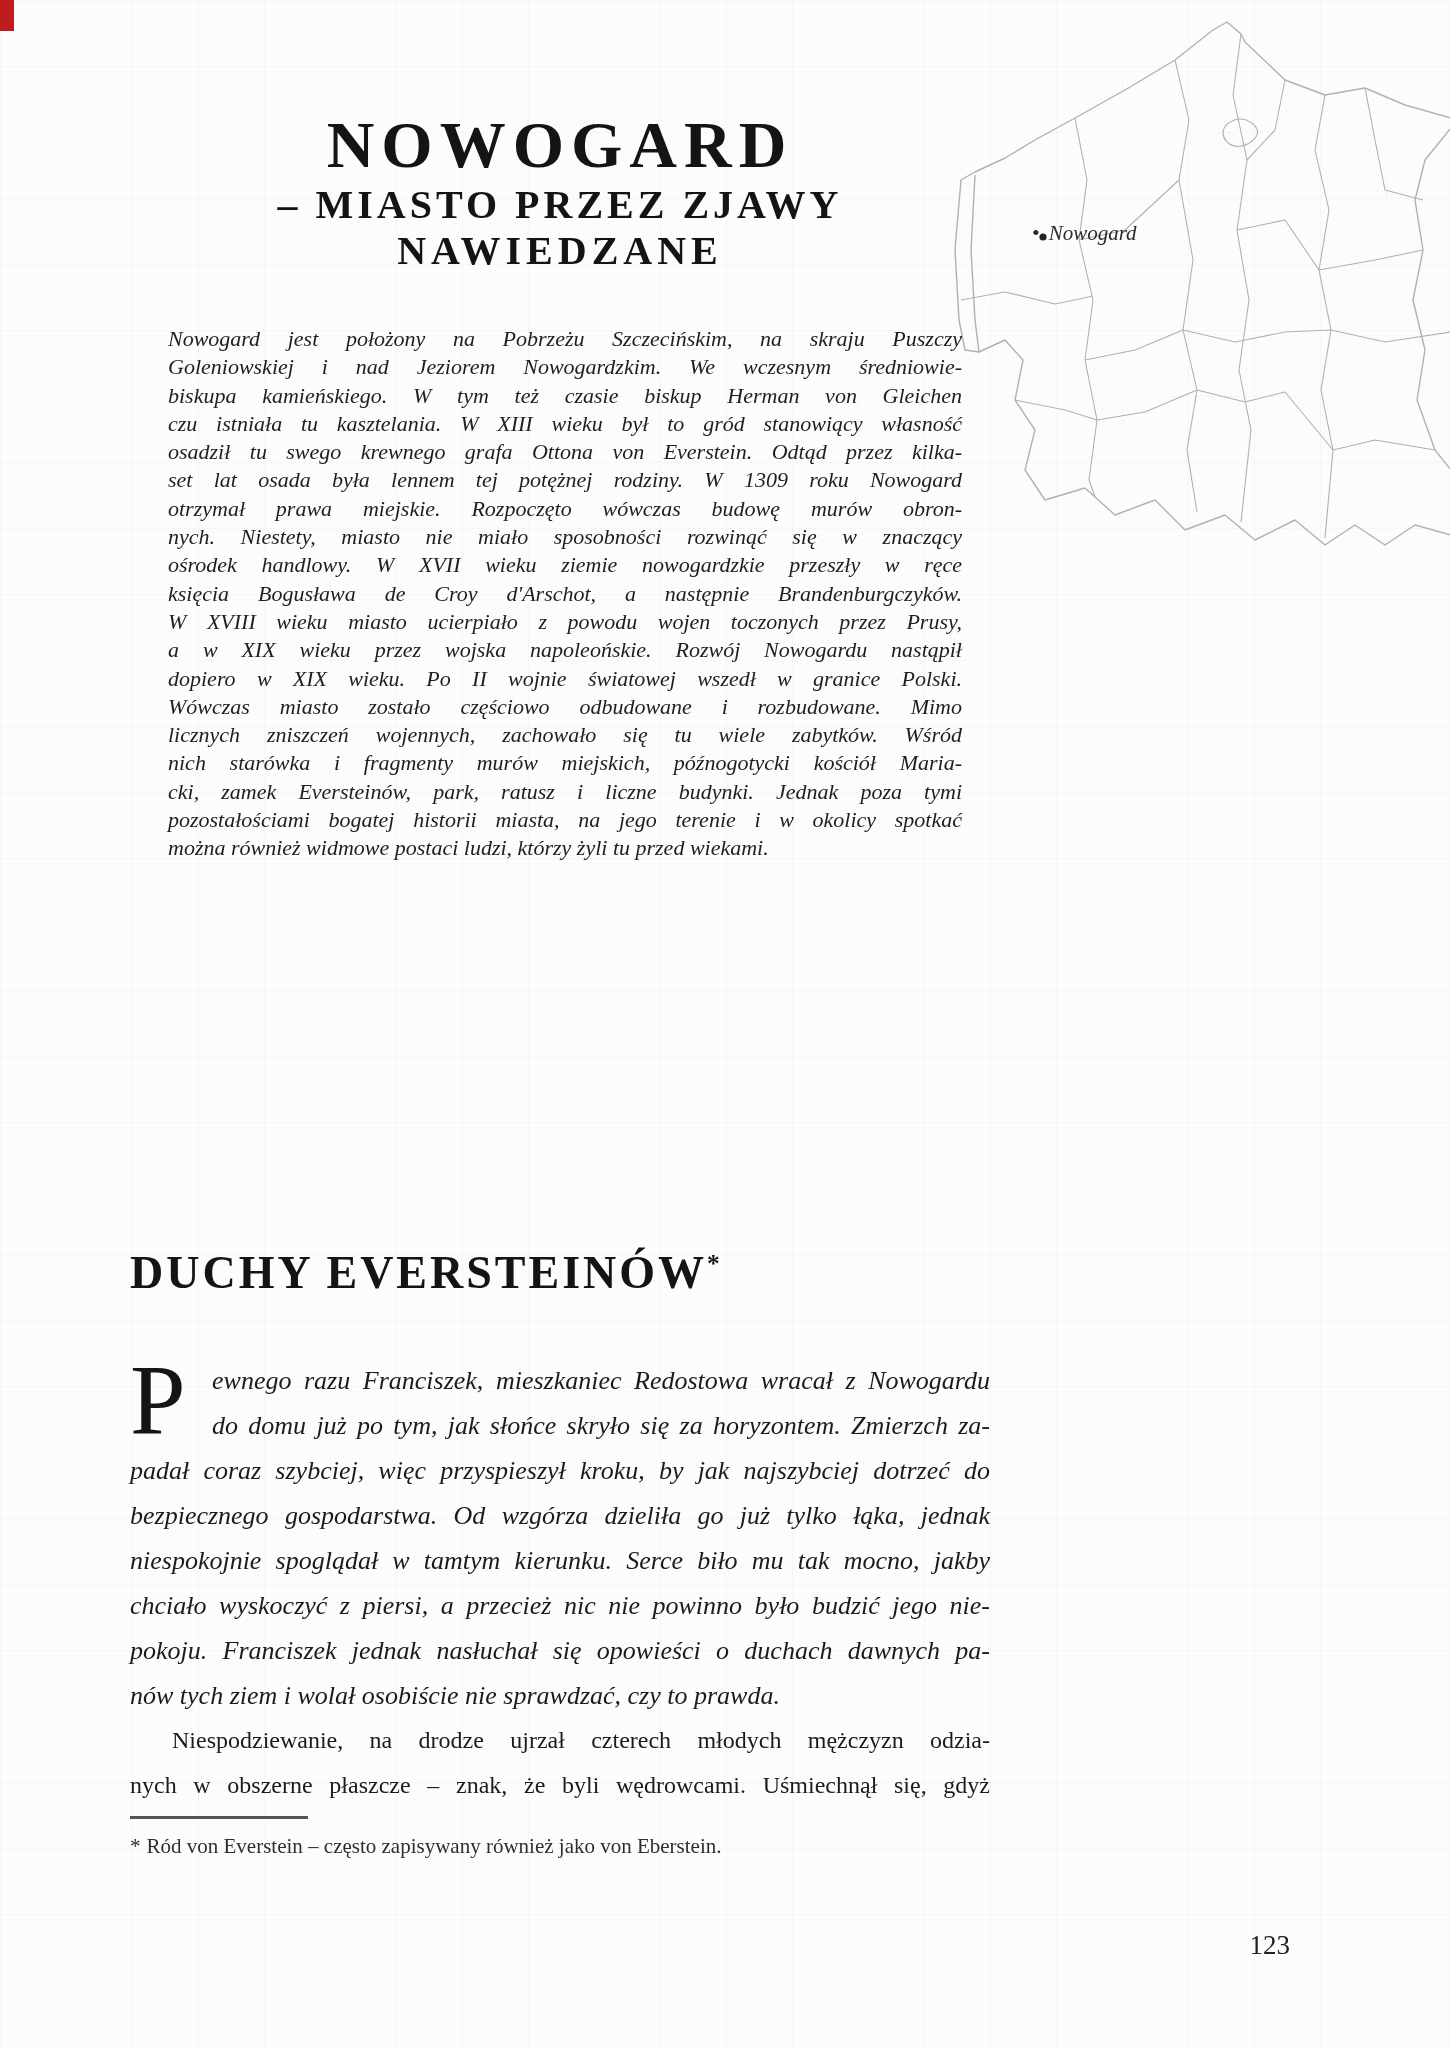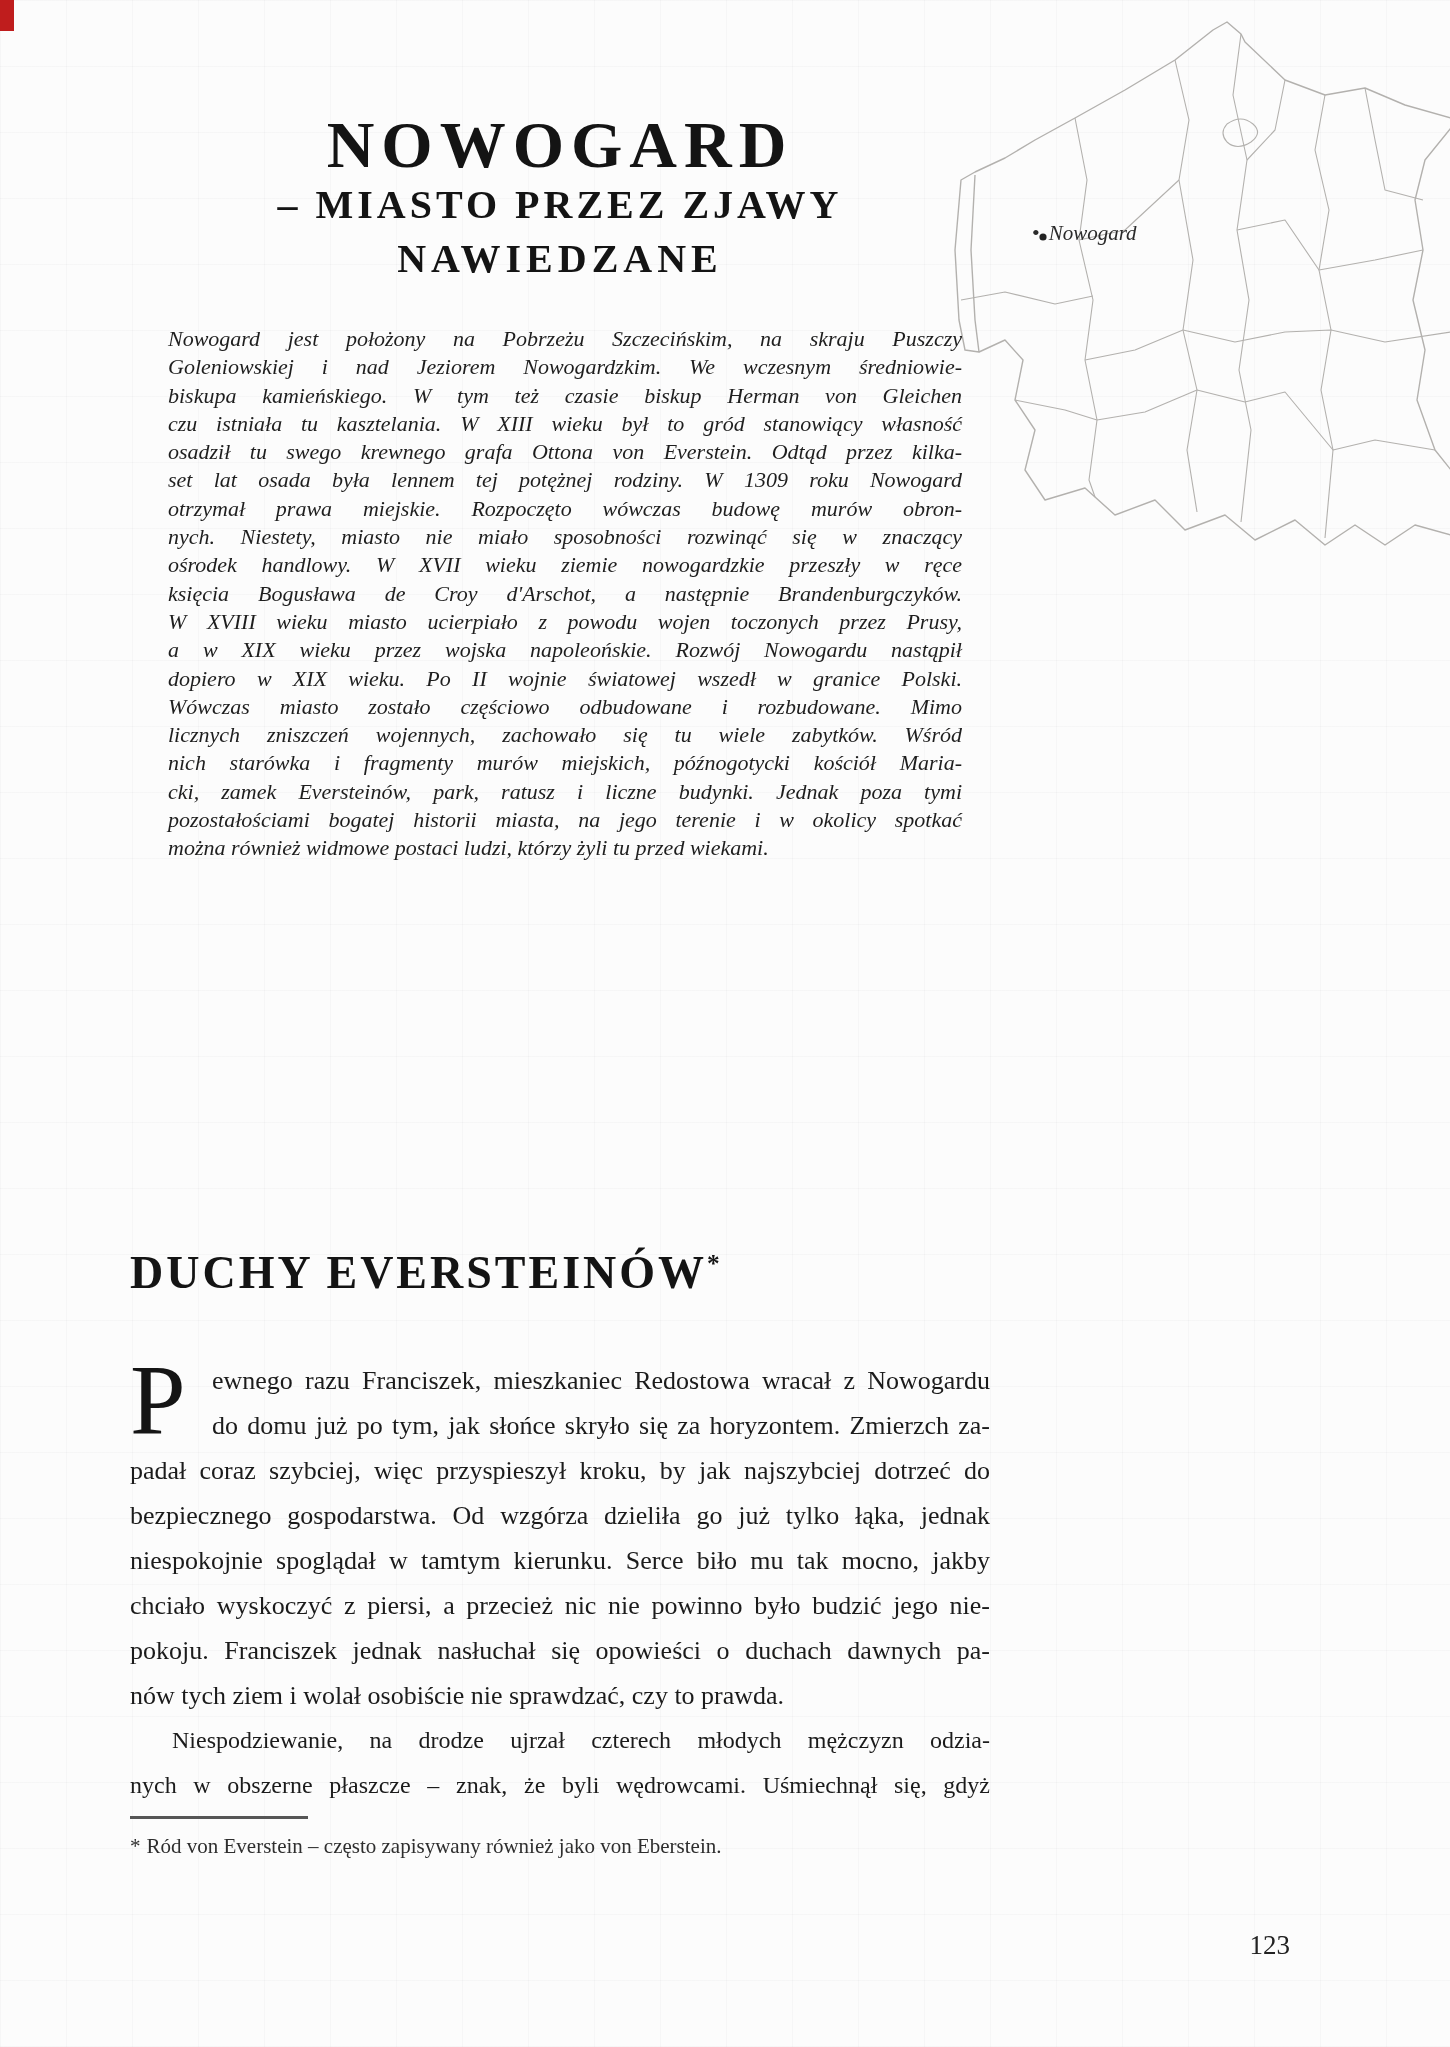--- a/index.html
+++ b/index.html
@@ -20,21 +20,21 @@
   .corner-mark{
     position:absolute;left:0;top:0;width:14px;height:31px;
   }
   
   .title-block{
     position:absolute;left:130px;top:110px;width:860px;text-align:center;
     font-weight:bold;color:#141414;
   }
   .title-main{font-size:66px;line-height:70px;letter-spacing:7px;}
   .title-sub{font-size:40px;line-height:46px;letter-spacing:4px;margin-top:2px;}
-  .title-sub2{font-size:40px;line-height:46px;letter-spacing:5px;margin-top:8px;}
+  .title-sub2{font-size:40px;line-height:46px;letter-spacing:5px;margin-top:0;}
   
   .map-wrap{position:absolute;left:945px;top:0;width:505px;height:570px;overflow:hidden;}
   .map-wrap svg{display:block;}
   .map-label{
     position:absolute;left:1032px;top:220px;
     font-style:italic;font-size:21px;color:#2a2a2a;white-space:nowrap;
   }
   .map-label .dot{font-style:normal;font-size:22px;margin-right:9px;}
   
   .intro{
@@ -51,21 +51,21 @@
   .section-heading sup{font-size:55%;vertical-align:super;}
   
   .dropcap{
     position:absolute;left:130px;top:1354px;
     font-size:100px;line-height:92px;color:#151515;
   }
   .para1{
     position:absolute;left:130px;top:1358px;width:860px;
     font-size:26px;line-height:45px;color:#1b1b1b;
   }
-  .para1 > div{text-align:justify;text-align-last:justify;}
+  .para1 > div{text-align:justify;text-align-last:justify;font-style:italic;}
   .para1 > div:last-child{text-align-last:left;}
   .para1 > div:nth-child(-n+2){padding-left:82px;}
   .para2{
     position:absolute;left:130px;top:1718px;width:860px;
     font-size:24px;line-height:45px;color:#1b1b1b;
   }
   .para2 > div{text-align:justify;text-align-last:justify;}
   .para2 > div:first-child{text-indent:42px;}
   
   .footnote-rule{position:absolute;left:130px;top:1816px;width:178px;height:3px;background:#565656;}

